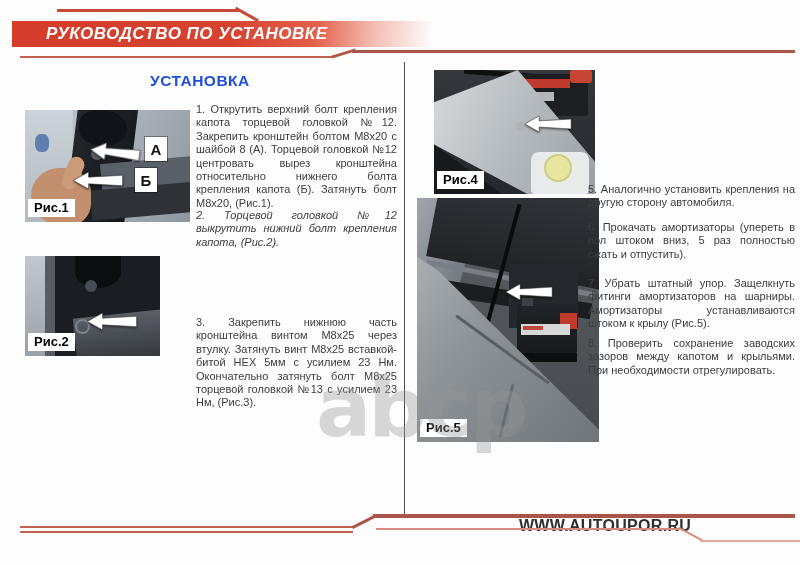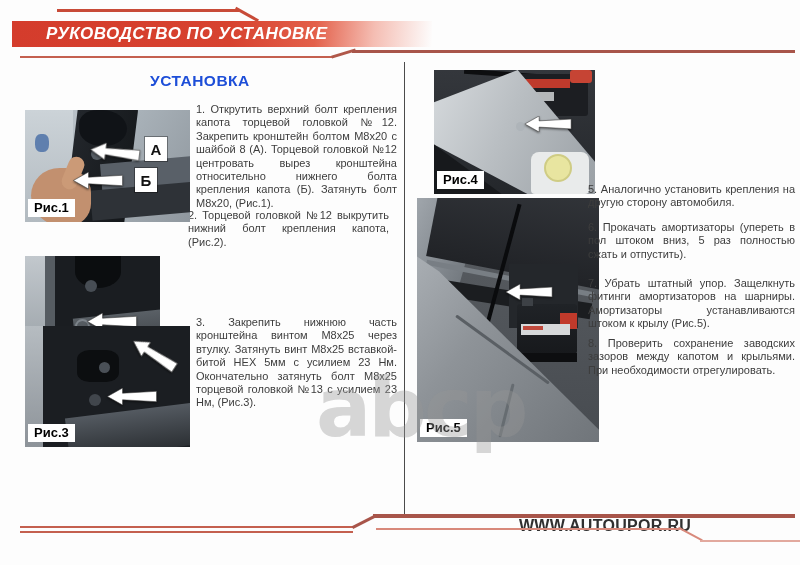--- a/index.html
+++ b/index.html
@@ -16,21 +16,21 @@
   .hr-left{position:absolute;left:20px;top:56px;width:314px;height:2px;background:#c4604f;}
   .hr-diag{position:absolute;left:331px;top:52px;width:25px;height:2.5px;background:#b0584a;transform:rotate(-17deg);}
   .hr-right{position:absolute;left:352px;top:50px;width:443px;height:3px;background:#a8554a;}
 
   
   .vdivider{position:absolute;left:404px;top:62px;width:1px;height:455px;background:#4b4b4b;}
   .section-title{position:absolute;left:150px;top:72px;font-size:15.5px;font-weight:bold;color:#1d4ed8;letter-spacing:.5px;}
 
   .step{position:absolute;font-size:11px;line-height:13.4px;text-align:justify;color:#3d3d3d;}
   .s1{left:196px;top:103px;width:201px;}
-  .s2{left:188px;top:209px;width:201px;}
+  .s2{left:196px;top:209px;width:201px;font-style:italic;}
   .s3{left:196px;top:316px;width:201px;}
   .s4{left:588px;top:67px;width:207px;}
   .s5{left:588px;top:183px;width:207px;}
   .s6{left:588px;top:221px;width:207px;}
   .s7{left:588px;top:277px;width:207px;}
   .s8{left:588px;top:337px;width:207px;}
 
   
   .photo{position:absolute;overflow:hidden;background:#2a2d31;}
   .photo *{position:absolute;}
@@ -189,38 +189,20 @@
     <div class="f2-lower"></div>
     <div class="f2-hole"></div>
     <div class="arrow f2-arrow">
       <svg viewBox="0 0 52 18">
           <polygon points="0,9 16,0 16,5.5 52,3.5 52,14.5 16,12.5 16,18" fill="#ffffff" stroke="#3a3a3a" stroke-width="0.6"></polygon>
         </svg>
     </div>
     <div class="fig-label">Рис.2</div>
   </div>
 
-  <div class="photo fig3">
-    <div class="f3-strip"></div>
-    <div class="f3-bracket"></div>
-    <div class="f3-bolt1"></div>
-    <div class="arrow f3-arrow1">
-      <svg viewBox="0 0 52 18">
-          <polygon points="0,9 16,0 16,5.5 52,3.5 52,14.5 16,12.5 16,18" fill="#ffffff" stroke="#3a3a3a" stroke-width="0.6"></polygon>
-        </svg>
-    </div>
-    <div class="f3-bolt2"></div>
-    <div class="arrow f3-arrow2">
-      <svg viewBox="0 0 52 18">
-          <polygon points="0,9 16,0 16,5.5 52,3.5 52,14.5 16,12.5 16,18" fill="#ffffff" stroke="#3a3a3a" stroke-width="0.6"></polygon>
-        </svg>
-    </div>
-    <div class="f3-lower"></div>
-    <div class="fig-label">Рис.3</div>
-  </div>
 
   <div class="photo fig4">
     <div class="f4-cable"></div>
     <div class="f4-batt"></div>
     <div class="f4-batt-red"></div>
     <div class="f4-batt-clamp"></div>
     <div class="f4-batt-label"></div>
     <div class="f4-fender"></div>
     <div class="f4-darktri"></div>
     <div class="f4-res"></div>

